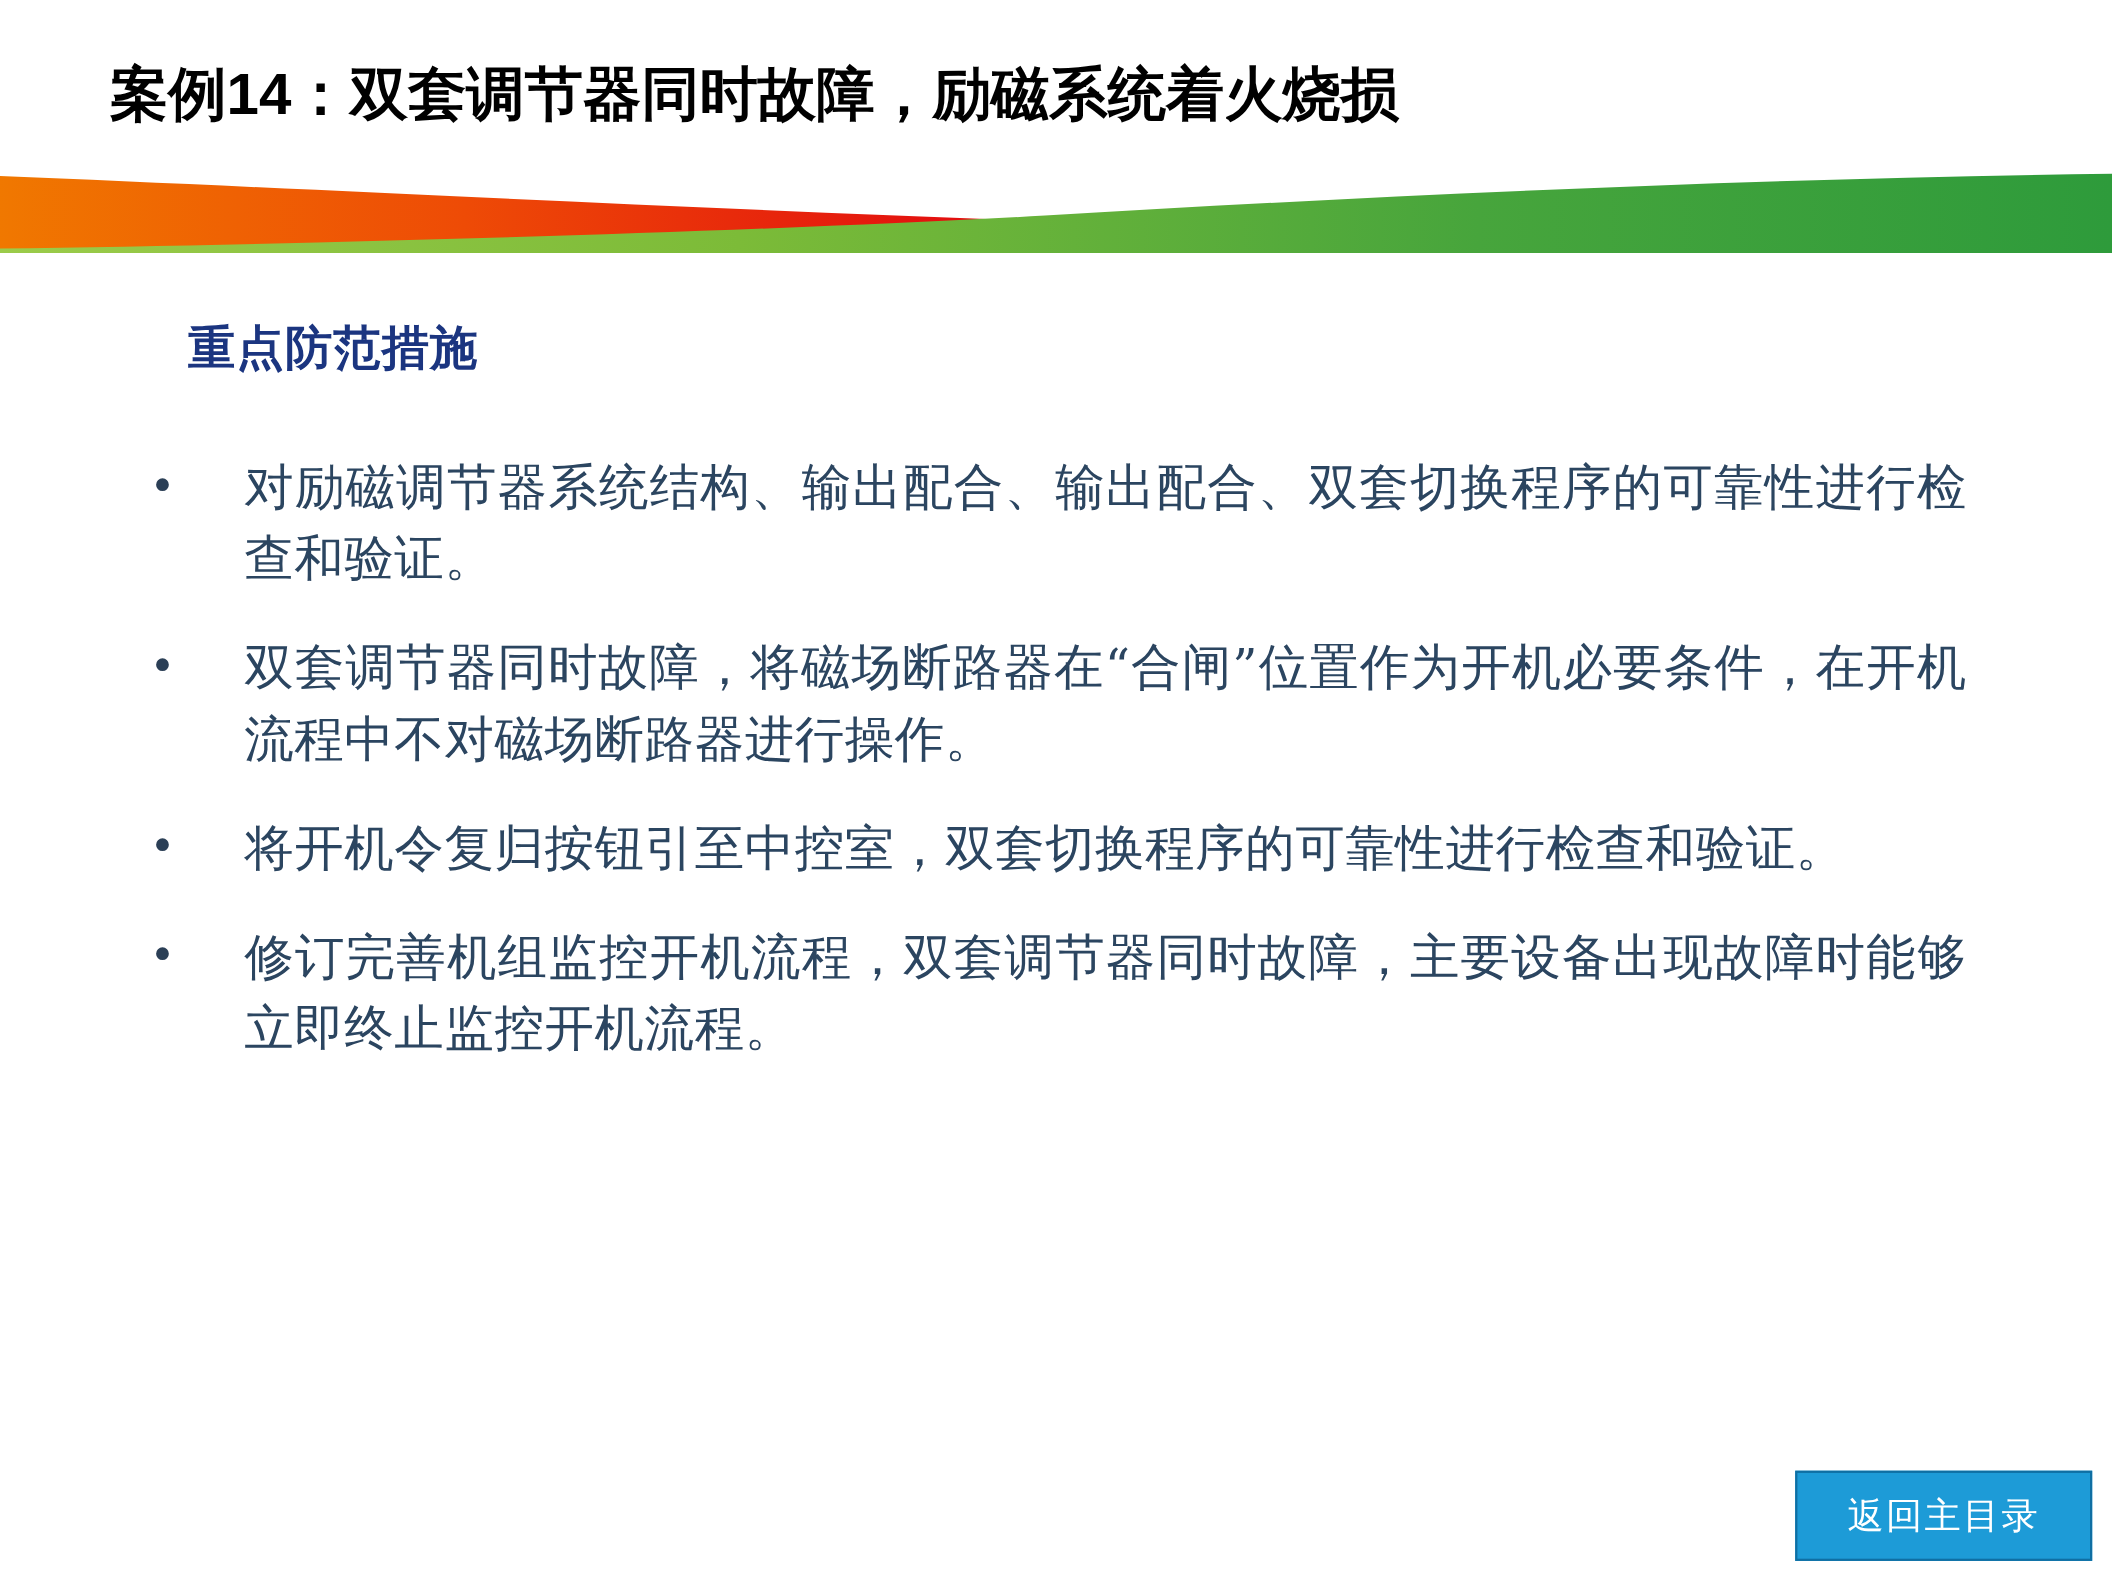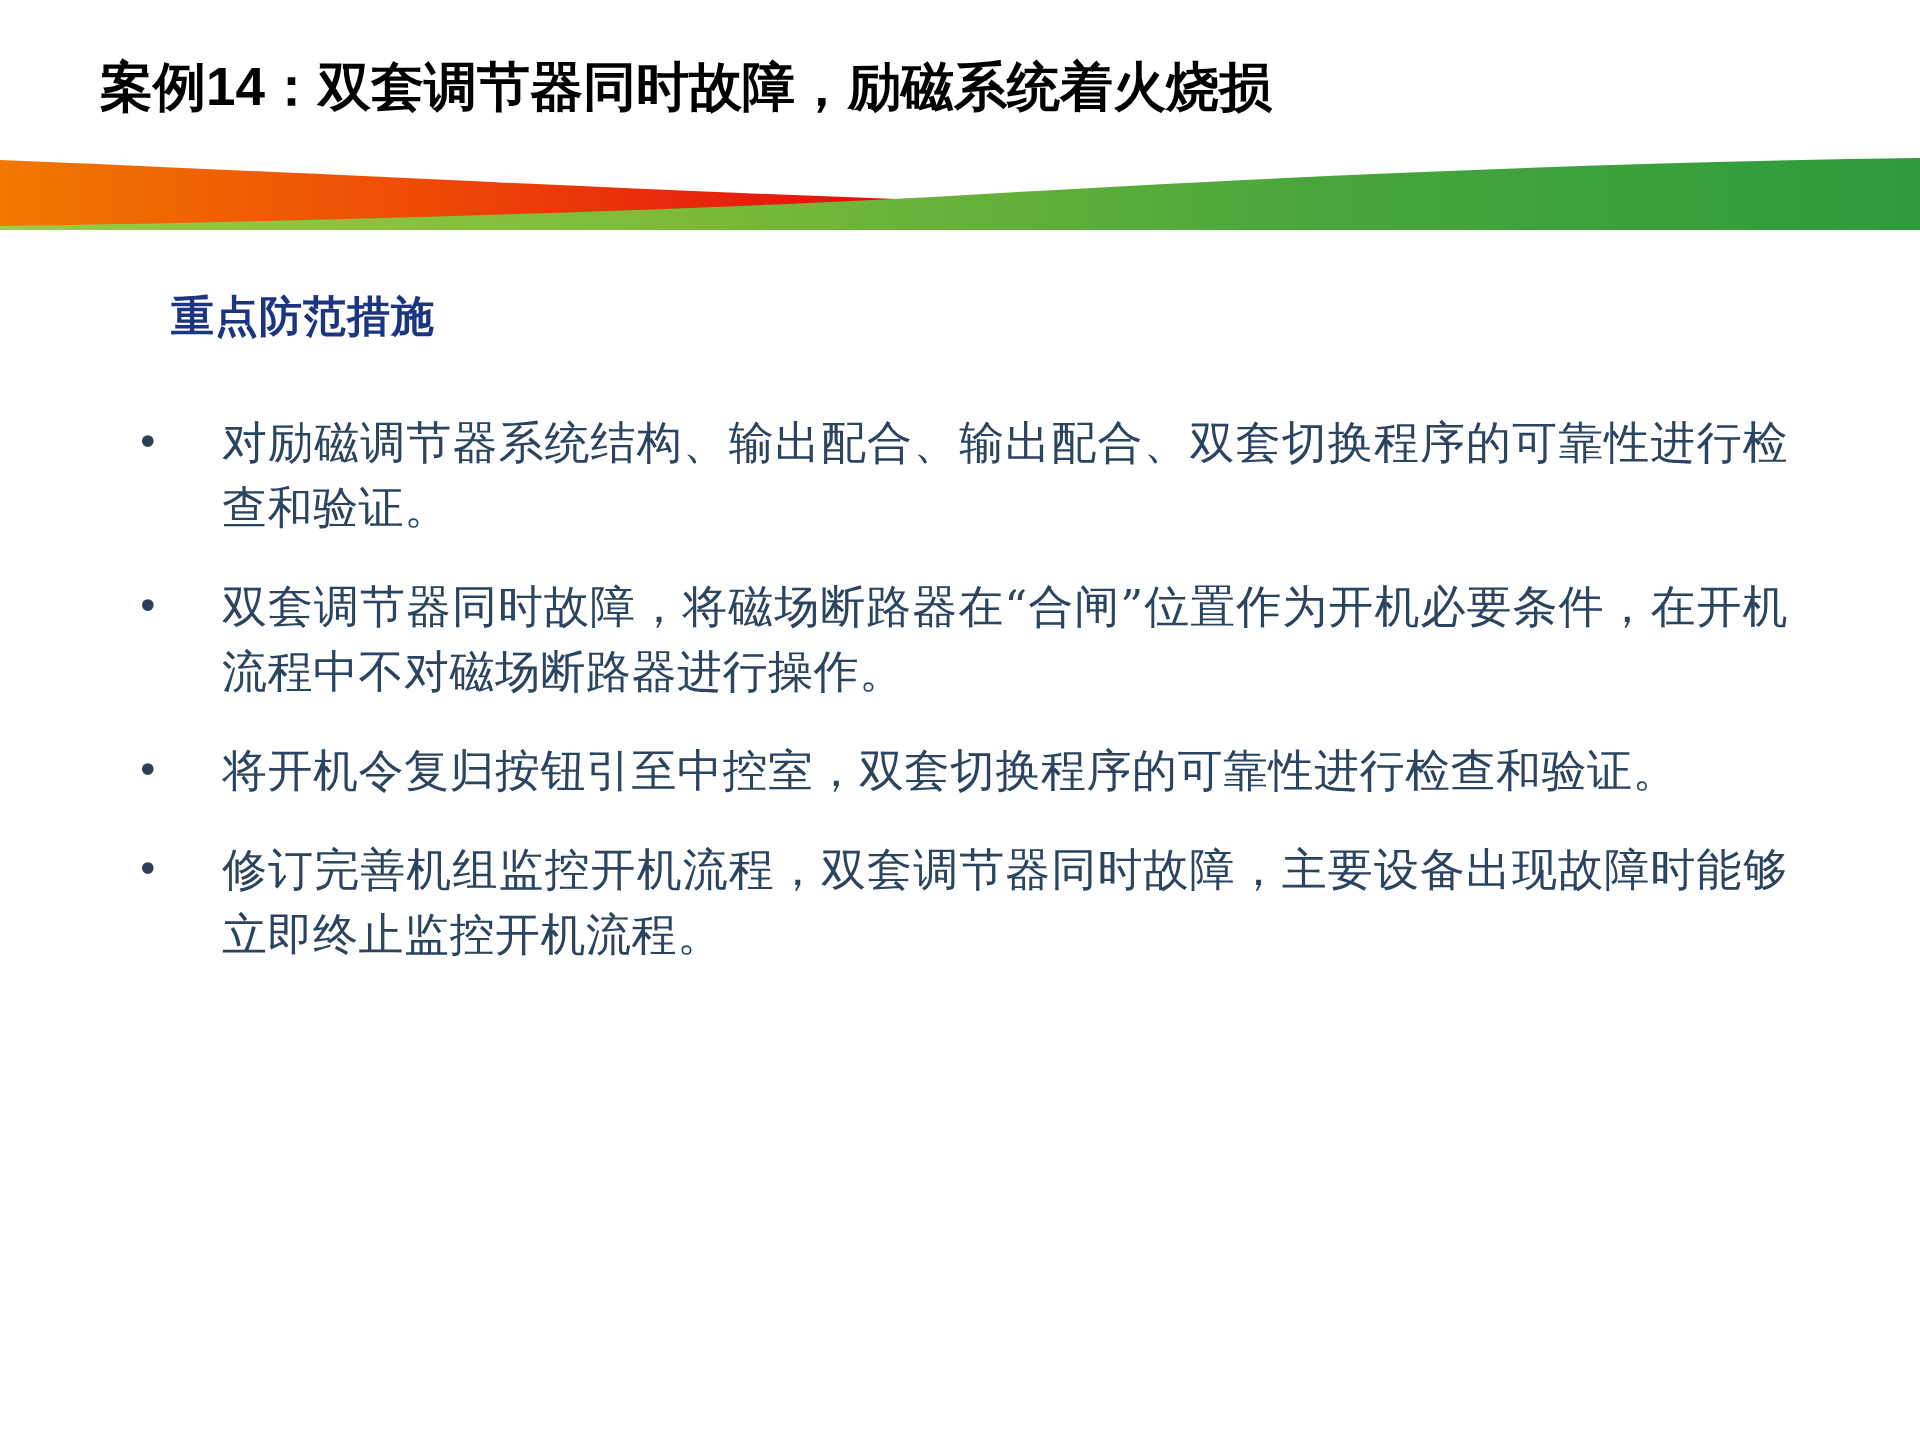--- a/index.html
+++ b/index.html
@@ -186,14 +186,17 @@
       </div>
 
       <div class="bullet-row">
         <span class="bullet-marker">•</span>
         <span class="bullet-text">修订完善机组监控开机流程，双套调节器同时故障，主要设备出现故障时能够立即终止监控开机流程。</span>
       </div>
 
     </div>
   </div>
 
+  <div class="return-button">
+    <span class="return-button-label">返回主目录</span>
+  </div>
 
 </div>
 
 </body></html>

